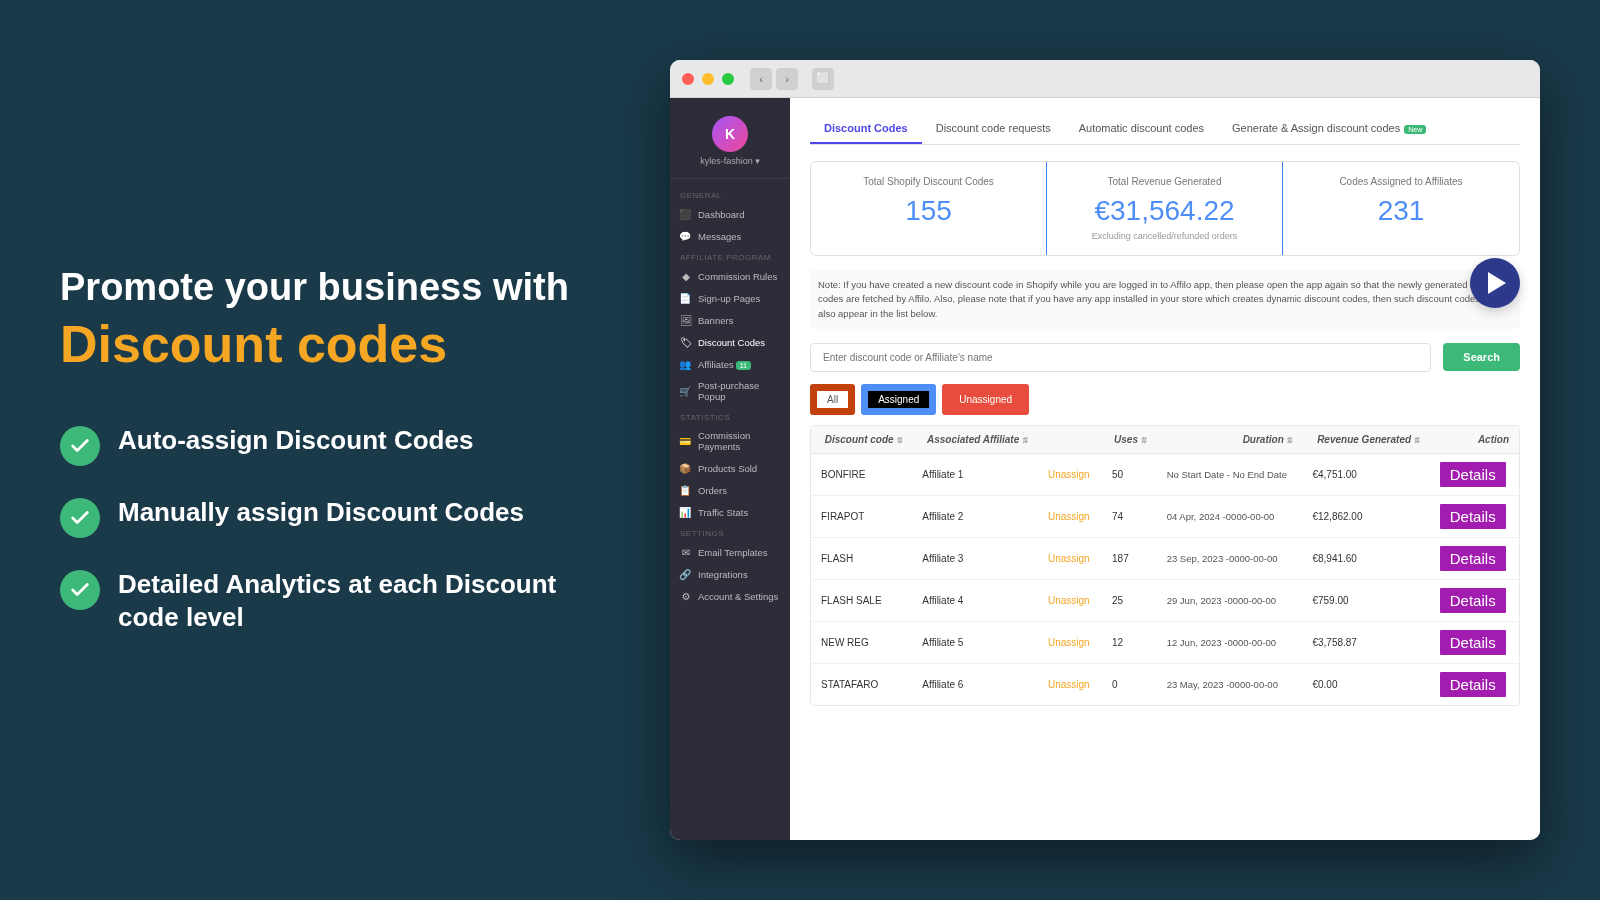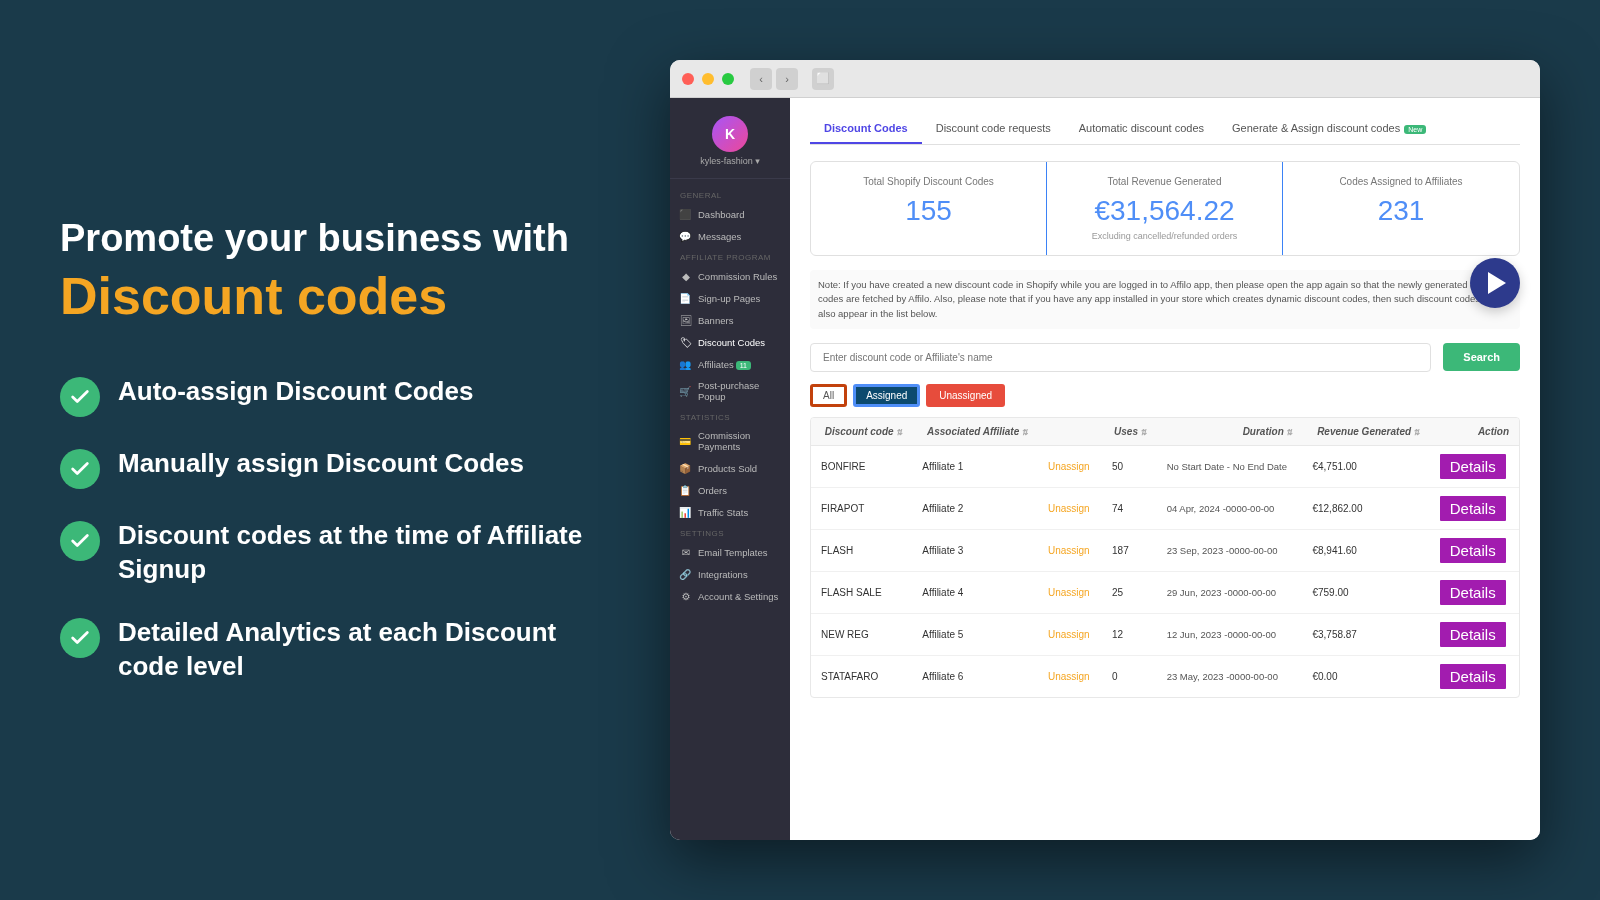--- a/index.html
+++ b/index.html
@@ -337,25 +337,25 @@
     .filter-tabs {
       display: flex;
       gap: 6px;
       margin-bottom: 10px;
     }
     .filter-tab {
       padding: 3px 10px;
       border-radius: 3px;
       font-size: 10px;
       cursor: pointer;
-      border: 3px solid #c2410c;
+      border: 7px solid #c2410c;
       color: #555;
       background: white;
     }
-    .filter-tab.assigned { background: #0c4a6e; color: white; border-color: #4f8ef7; }
+    .filter-tab.assigned { background: #000000; color: white; border-color: #4f8ef7; }
     .filter-tab.unassigned { background: #e74c3c; color: white; border-color: #e74c3c; }
 
     
     .table-wrap {
       border: 1px solid #e8e8e8;
       border-radius: 4px;
       overflow: hidden;
     }
     table {
       width: 100%;
@@ -422,28 +422,20 @@
     </div>
     <span class="feature-text">Auto-assign Discount Codes</span>
   </li>
       <li class="feature-item">
     <div class="check-icon">
       <svg viewBox="0 0 24 24" fill="none" stroke="white" stroke-width="3" stroke-linecap="round" stroke-linejoin="round">
         <polyline points="20 6 9 17 4 12"></polyline>
       </svg>
     </div>
     <span class="feature-text">Manually assign Discount Codes</span>
-  </li>
-      <li class="feature-item">
-    <div class="check-icon">
-      <svg viewBox="0 0 24 24" fill="none" stroke="white" stroke-width="3" stroke-linecap="round" stroke-linejoin="round">
-        <polyline points="20 6 9 17 4 12"></polyline>
-      </svg>
-    </div>
-    <span class="feature-text">Discount codes at the time of Affiliate Signup</span>
   </li>
       <li class="feature-item">
     <div class="check-icon">
       <svg viewBox="0 0 24 24" fill="none" stroke="white" stroke-width="3" stroke-linecap="round" stroke-linejoin="round">
         <polyline points="20 6 9 17 4 12"></polyline>
       </svg>
     </div>
     <span class="feature-text">Detailed Analytics at each Discount code level</span>
   </li>
     </ul>

